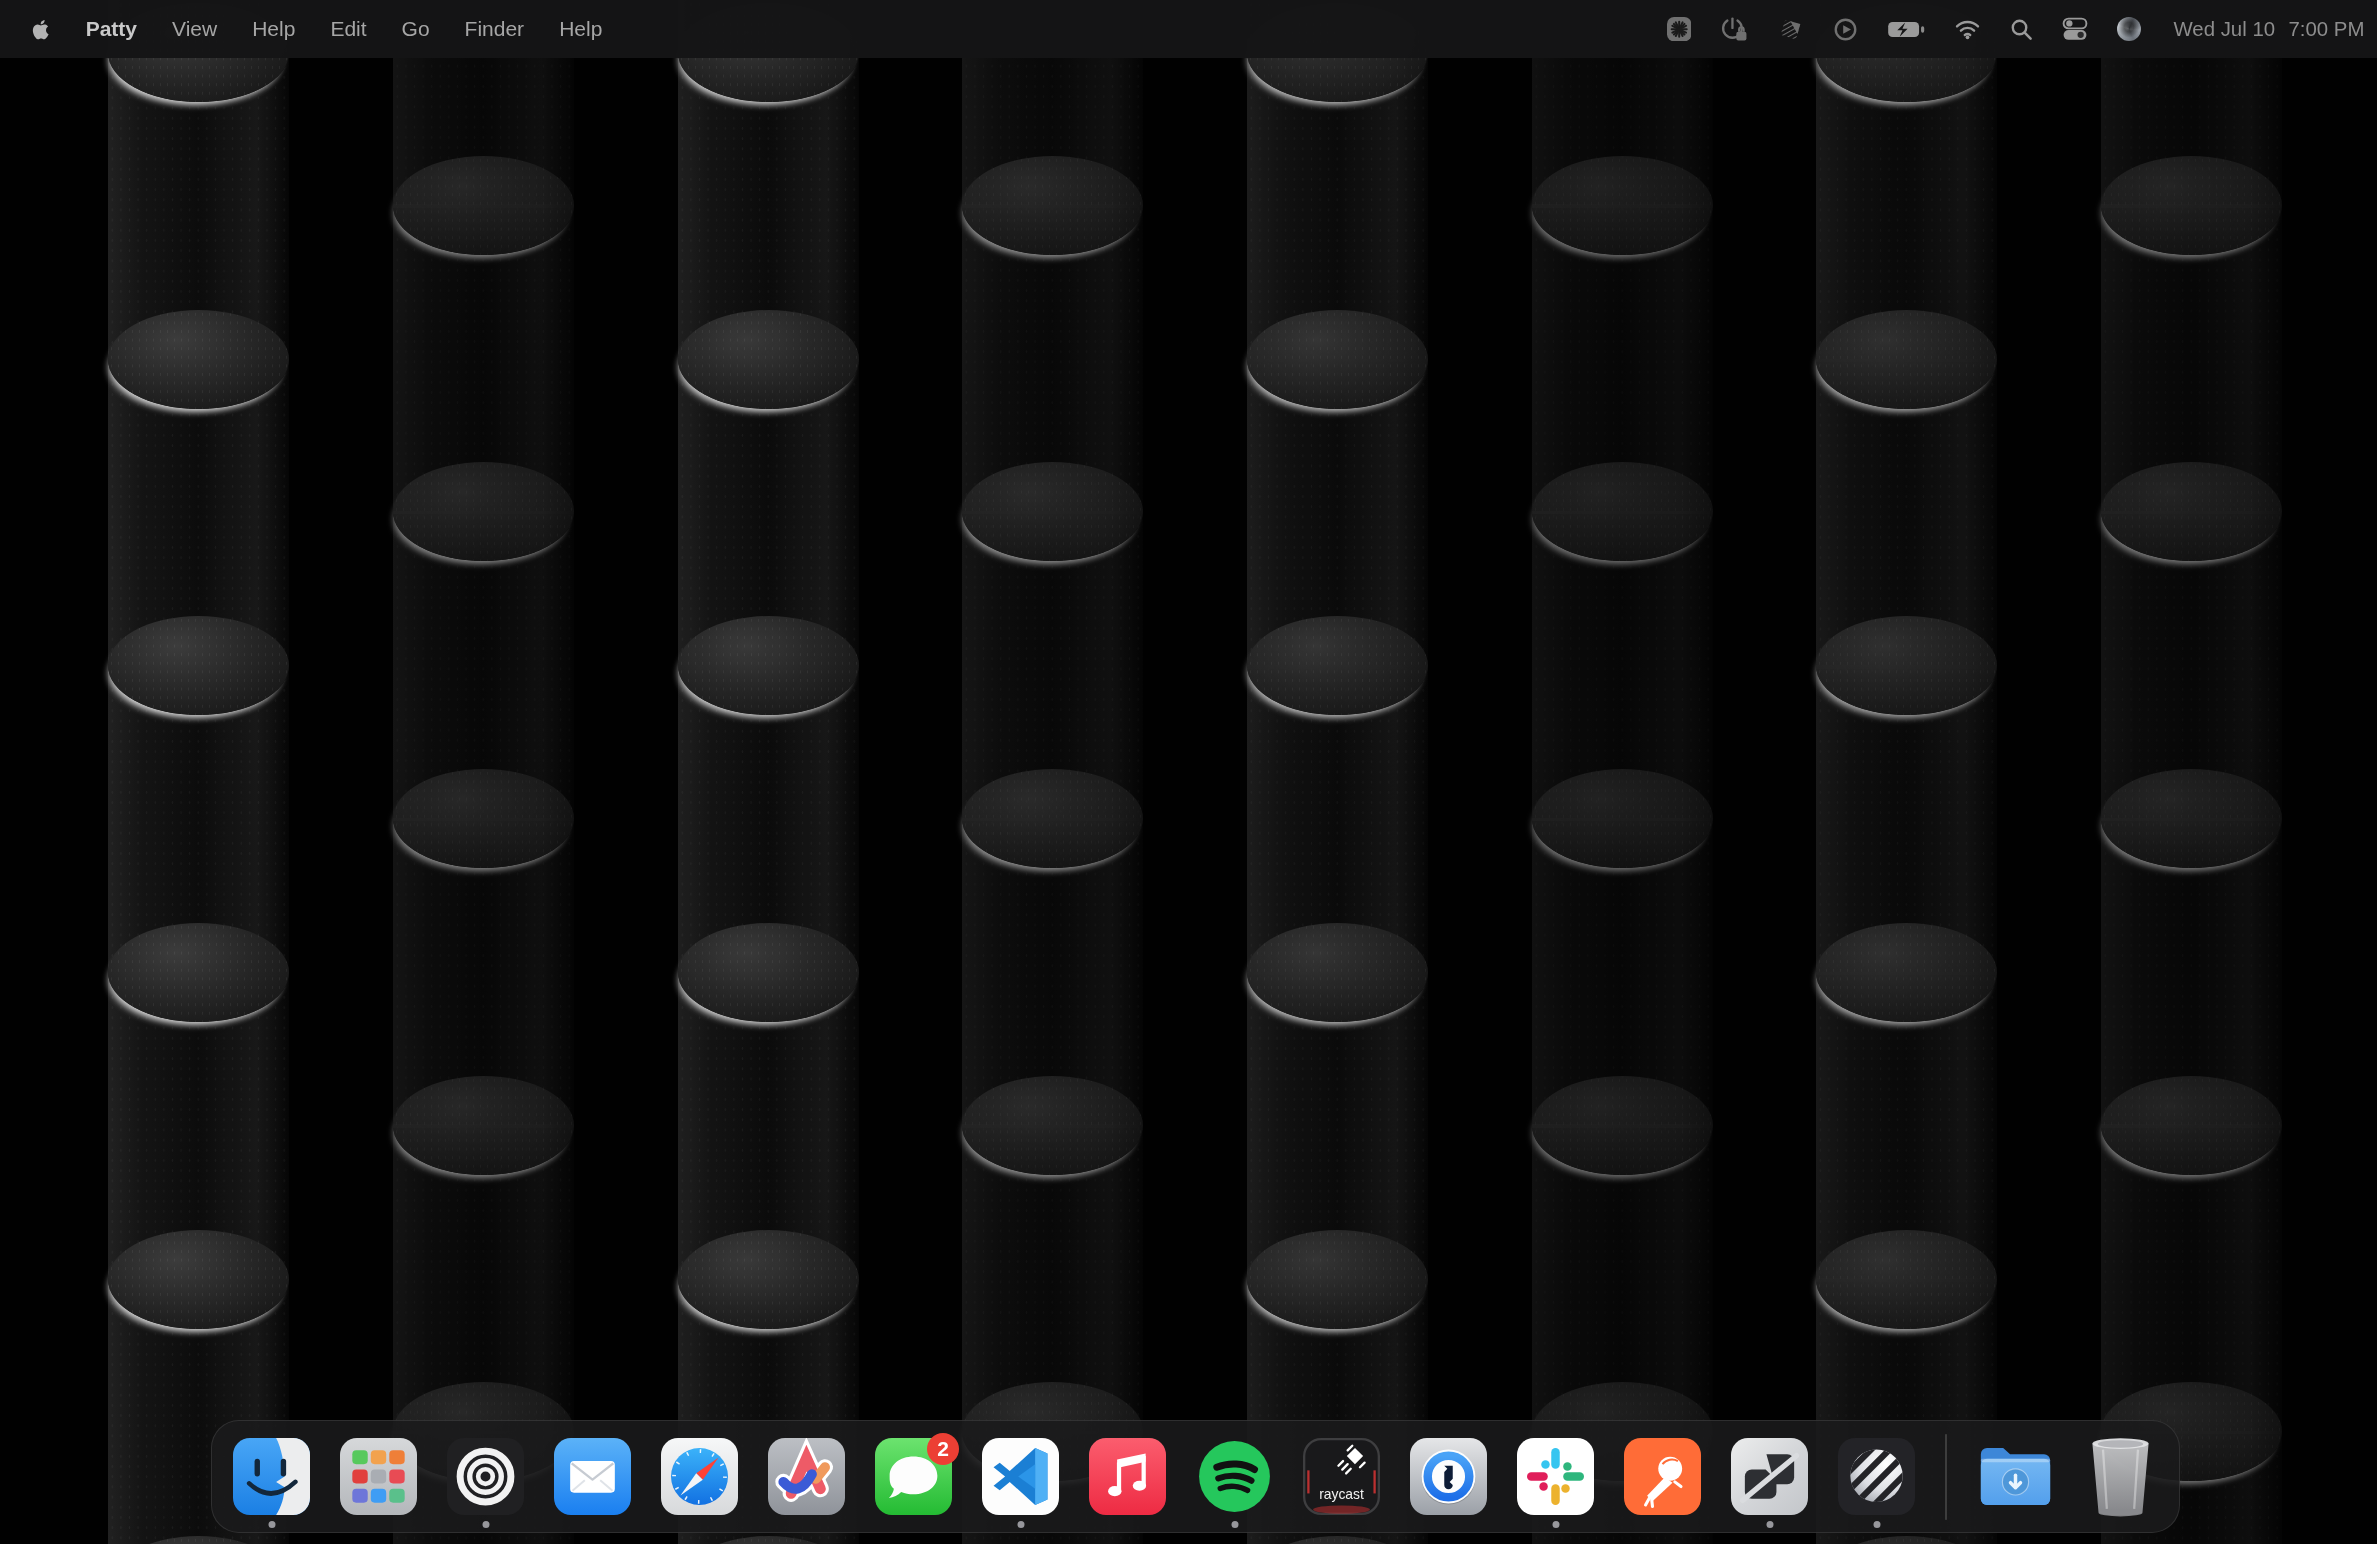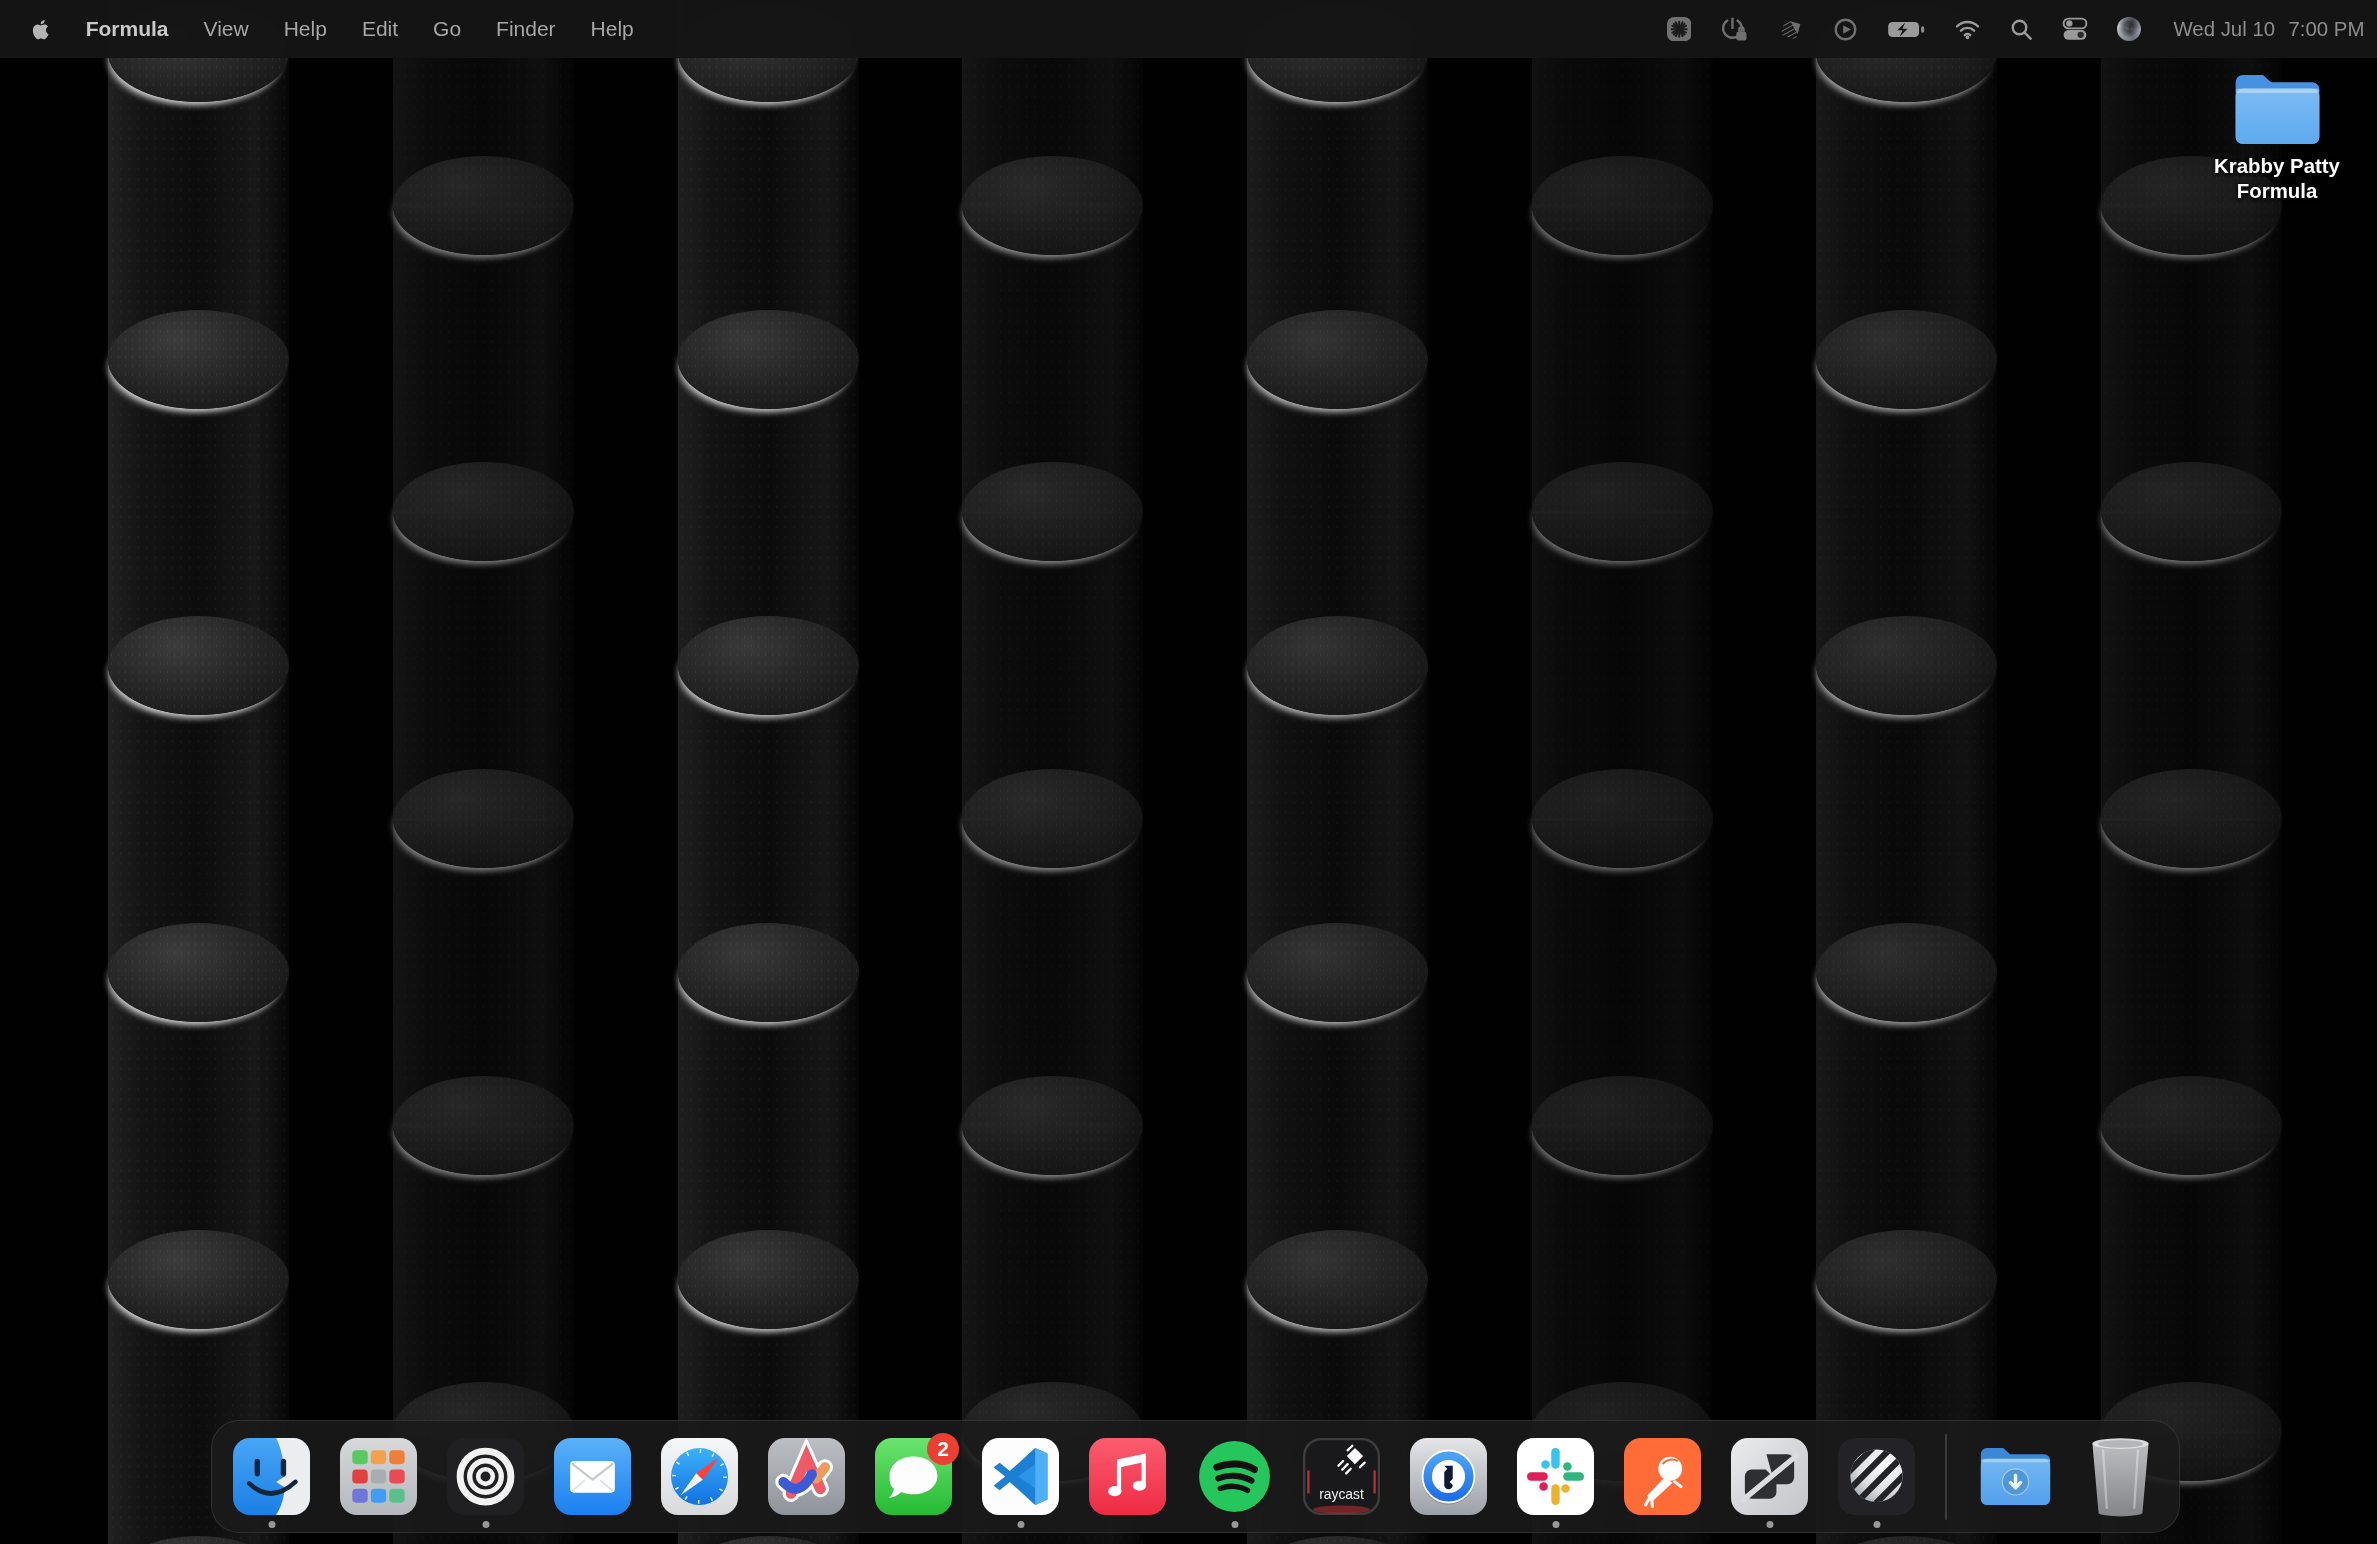--- a/index.html
+++ b/index.html
@@ -158,21 +158,21 @@
       <div class="wseg-cap" style="left: 2101px; top: 1382px; opacity: 0.55;"></div>
     </div>
 
   <header class="menubar">
     <div class="mb-left">
       <span class="mb-apple">
         <svg viewBox="0 0 170 200">
             <path fill="#b3b3b3" d="M129.9,105.7c-0.2-21.2,17.3-31.4,18.1-31.9c-9.9-14.5-25.3-16.5-30.7-16.7c-13.1-1.3-25.5,7.7-32.1,7.7c-6.6,0-16.9-7.5-27.7-7.3c-14.3,0.2-27.4,8.3-34.8,21c-14.8,25.7-3.8,63.7,10.7,84.6c7,10.2,15.4,21.7,26.4,21.3c10.6-0.4,14.6-6.9,27.4-6.9c12.8,0,16.4,6.9,27.7,6.7c11.4-0.2,18.7-10.4,25.7-20.7c8.1-11.9,11.4-23.4,11.6-24C152,139.3,130.1,130.9,129.9,105.7z M108.7,43.1c5.8-7.1,9.8-16.9,8.7-26.7c-8.4,0.3-18.6,5.6-24.6,12.7c-5.4,6.3-10.1,16.3-8.9,25.9C93.3,55.7,102.8,50.2,108.7,43.1z"></path>
           </svg>
       </span>
-      <span class="mb-item mb-app">Formula</span>
+      <span class="mb-item mb-app">Patty</span>
       <span class="mb-item">View</span>
       <span class="mb-item">Help</span>
       <span class="mb-item">Edit</span>
       <span class="mb-item">Go</span>
       <span class="mb-item">Finder</span>
       <span class="mb-item">Help</span>
     </div>
 
     <div class="mb-right">
       <span class="mb-ic">
@@ -254,36 +254,20 @@
       <span class="mb-ic">
           <span class="siri-orb"></span>
         </span>
       <span class="mb-clock">
         <span>Wed Jul 10</span>
         <span>7:00 PM</span>
       </span>
     </div>
   </header>
 
-  <div class="desktop-icon">
-    <div class="folder-art">
-      <svg viewBox="0 0 100 84">
-        <defs>
-          <linearGradient id="gfold" x1="0" y1="0" x2="0" y2="1">
-            <stop offset="0" stop-color="#7cbbf3"></stop>
-              <stop offset="1" stop-color="#5ea9ee"></stop>
-          </linearGradient>
-        </defs>
-        <path d="M4,12 a8,8 0 0 1 8,-8 h22 l9,8 h45 a8,8 0 0 1 8,8 v52 a8,8 0 0 1 -8,8 h-76 a8,8 0 0 1 -8,-8 z" fill="#4691e0"></path>
-        <rect x="4" y="19" width="92" height="61" rx="8" fill="url(#gfold)"></rect>
-        <rect x="4" y="19" width="92" height="5" rx="2.5" fill="rgba(255,255,255,.35)"></rect>
-      </svg>
-    </div>
-    <div class="desktop-label">Krabby Patty Formula</div>
-  </div>
 
   <nav class="dock">
 
     <div class="ditem" title="Finder">
       <svg viewBox="0 0 100 100">
         <defs>
             <linearGradient id="gfin" x1="0" y1="0" x2="0" y2="1">
               <stop offset="0" stop-color="#48a6f6"></stop>
               <stop offset="1" stop-color="#1b7fe4"></stop>
             </linearGradient>

